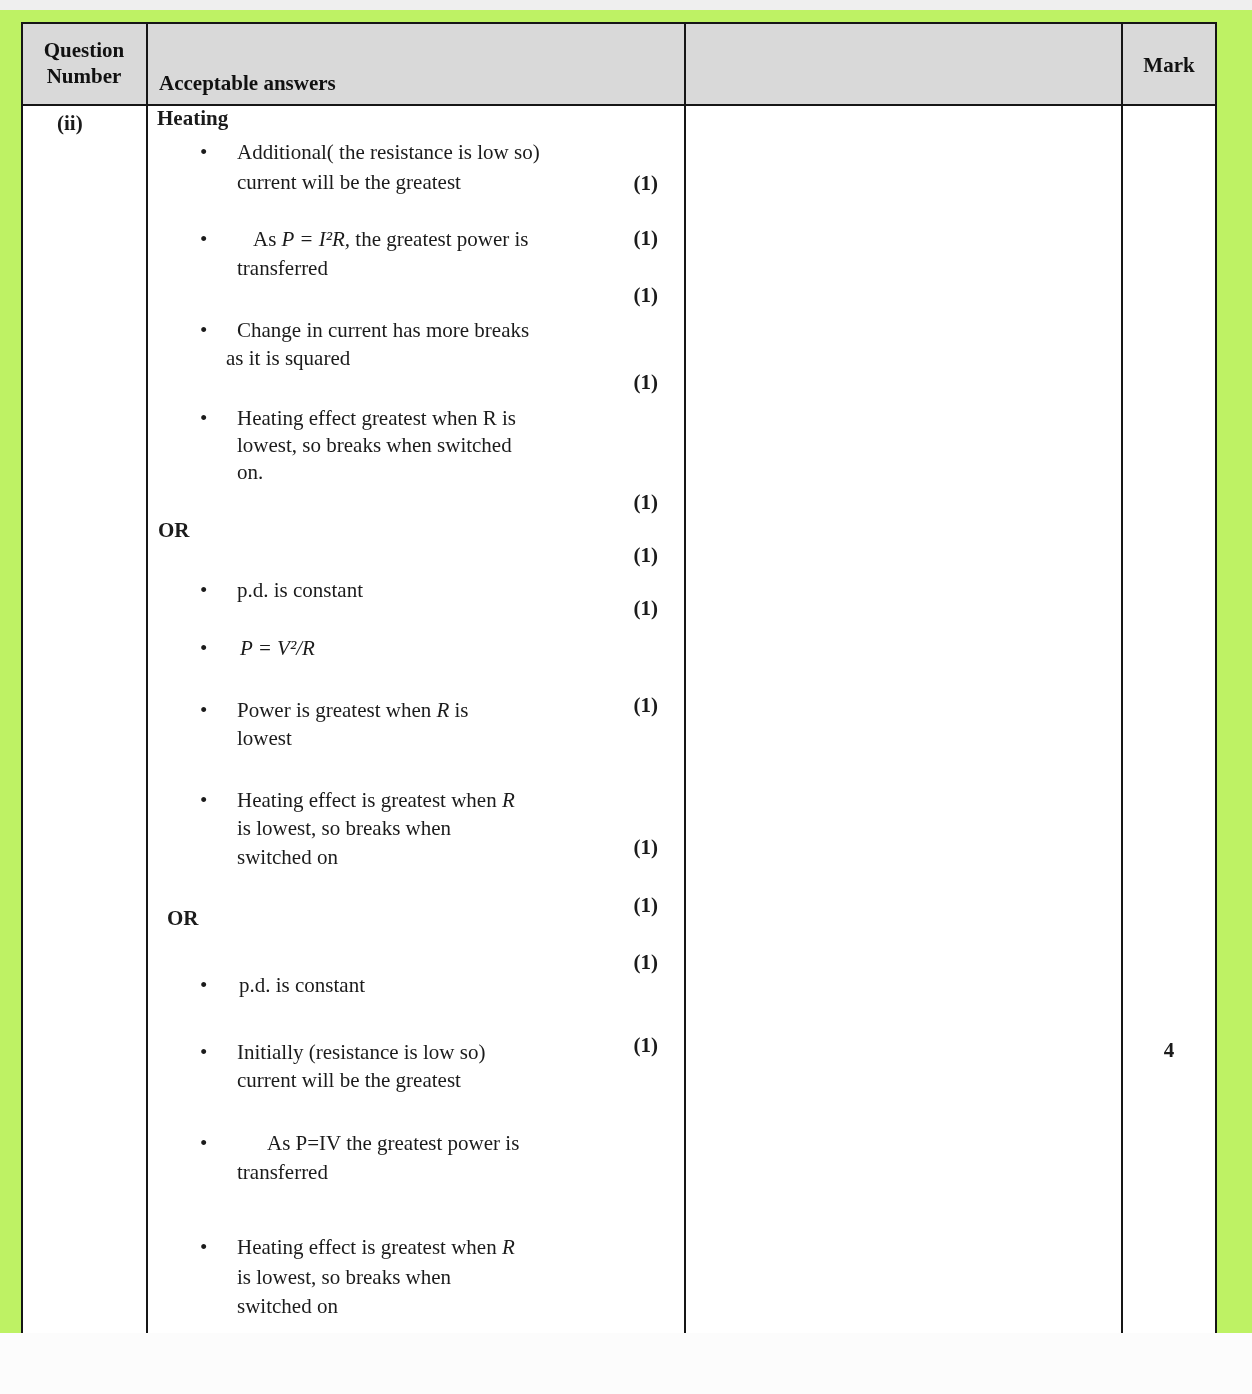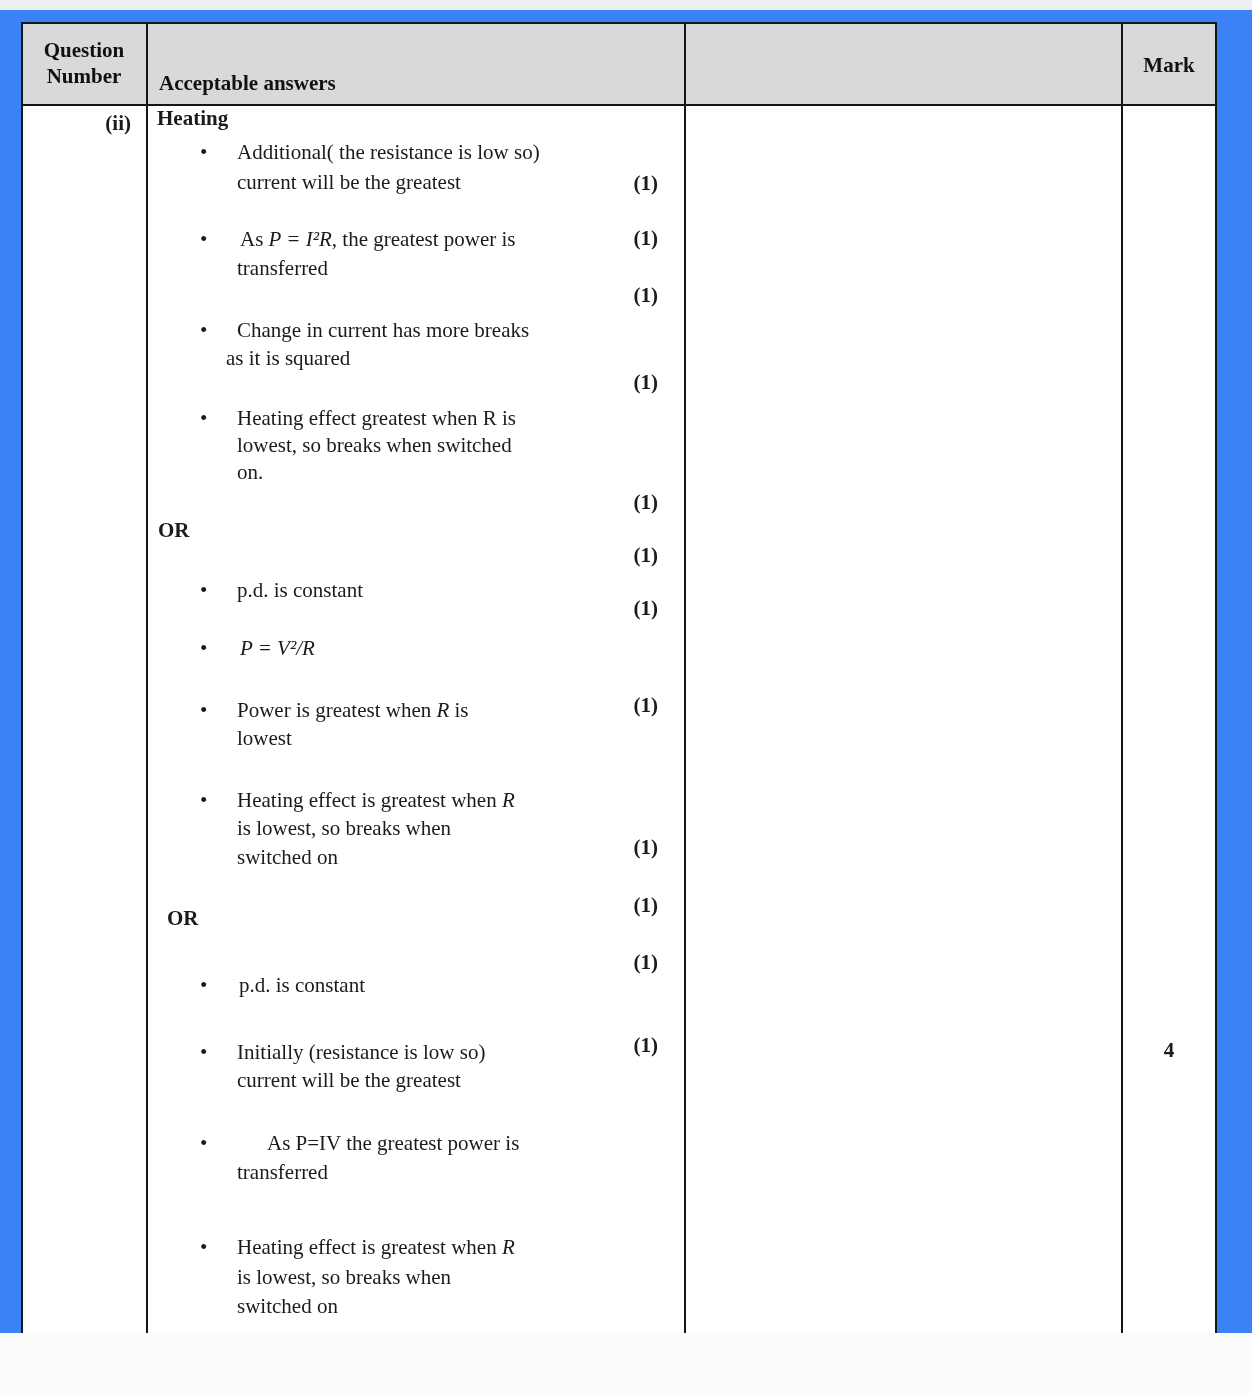--- a/index.html
+++ b/index.html
@@ -1,27 +1,27 @@
 <!DOCTYPE html>
 <html><head>
 <meta charset="utf-8">
 <style>
   html,body{margin:0;padding:0;}
   body{background:#fcfcfc;font-family:"Liberation Serif","DejaVu Serif",serif;}
-  .canvas{position:relative;width:1252px;height:1333px;background:#3b82f6;overflow:hidden;font-family:Liberation Serif, serif;}
+  .canvas{position:relative;width:1252px;height:1333px;background:#bef264;overflow:hidden;font-family:Liberation Serif, serif;}
   .topstrip{position:absolute;left:0;top:0;width:1252px;height:10px;background:#efefef;}
   .frame{position:absolute;left:21px;top:22px;width:1192px;height:1337px;border:2px solid #161616;background:#ffffff;}
   .vline{position:absolute;top:22px;height:1341px;width:2px;background:#161616;}
   .hline{position:absolute;left:21px;width:1196px;height:2px;background:#161616;}
   .hband{position:absolute;left:23px;top:24px;width:1192px;height:81px;background:#d9d9d9;}
   .t{position:absolute;font-size:21px;line-height:29px;color:#1b1b1b;white-space:nowrap;}
   .b{font-weight:bold;}
   .m{font-style:italic;}
   .center{text-align:center;}
-  .right{text-align:right;}
+  .right{margin-left:36px;}
   .hdr{font-size:21px;font-weight:bold;color:#111;}
   .qhdr{line-height:26px;}
   .markcell{width:96px;left:1121px;text-align:center;}
   .pt{left:590px;width:68px;text-align:right;font-weight:bold;}
 </style>
 </head>
 <body>
 
 <div class="canvas">
   <div class="topstrip"></div>
@@ -42,21 +42,21 @@
 
   <div class="t b right" style="left:21px;top:109px;width:110px;">(ii)</div>
 
   <div class="t b" style="left:157px;top:104px;">Heating</div>
 
   <div class="t" style="left:200px;top:138px;">•</div>
   <div class="t" style="left:237px;top:138px;">Additional( the resistance is low so)</div>
   <div class="t" style="left:237px;top:168px;">current will be the greatest</div>
 
   <div class="t" style="left:200px;top:225px;">•</div>
-  <div class="t" style="left:240px;top:225px;"><span>As </span><span class="m">P = I²R,</span><span> the greatest power is</span></div>
+  <div class="t" style="left:253px;top:225px;"><span>As </span><span class="m">P = I²R,</span><span> the greatest power is</span></div>
   <div class="t" style="left:237px;top:254px;">transferred</div>
 
   <div class="t" style="left:200px;top:316px;">•</div>
   <div class="t" style="left:237px;top:316px;">Change in current has more breaks</div>
   <div class="t" style="left:226px;top:344px;">as it is squared</div>
 
   <div class="t" style="left:200px;top:404px;">•</div>
   <div class="t" style="left:237px;top:404px;">Heating effect greatest when R is</div>
   <div class="t" style="left:237px;top:431px;">lowest, so breaks when switched</div>
   <div class="t" style="left:237px;top:458px;">on.</div>

